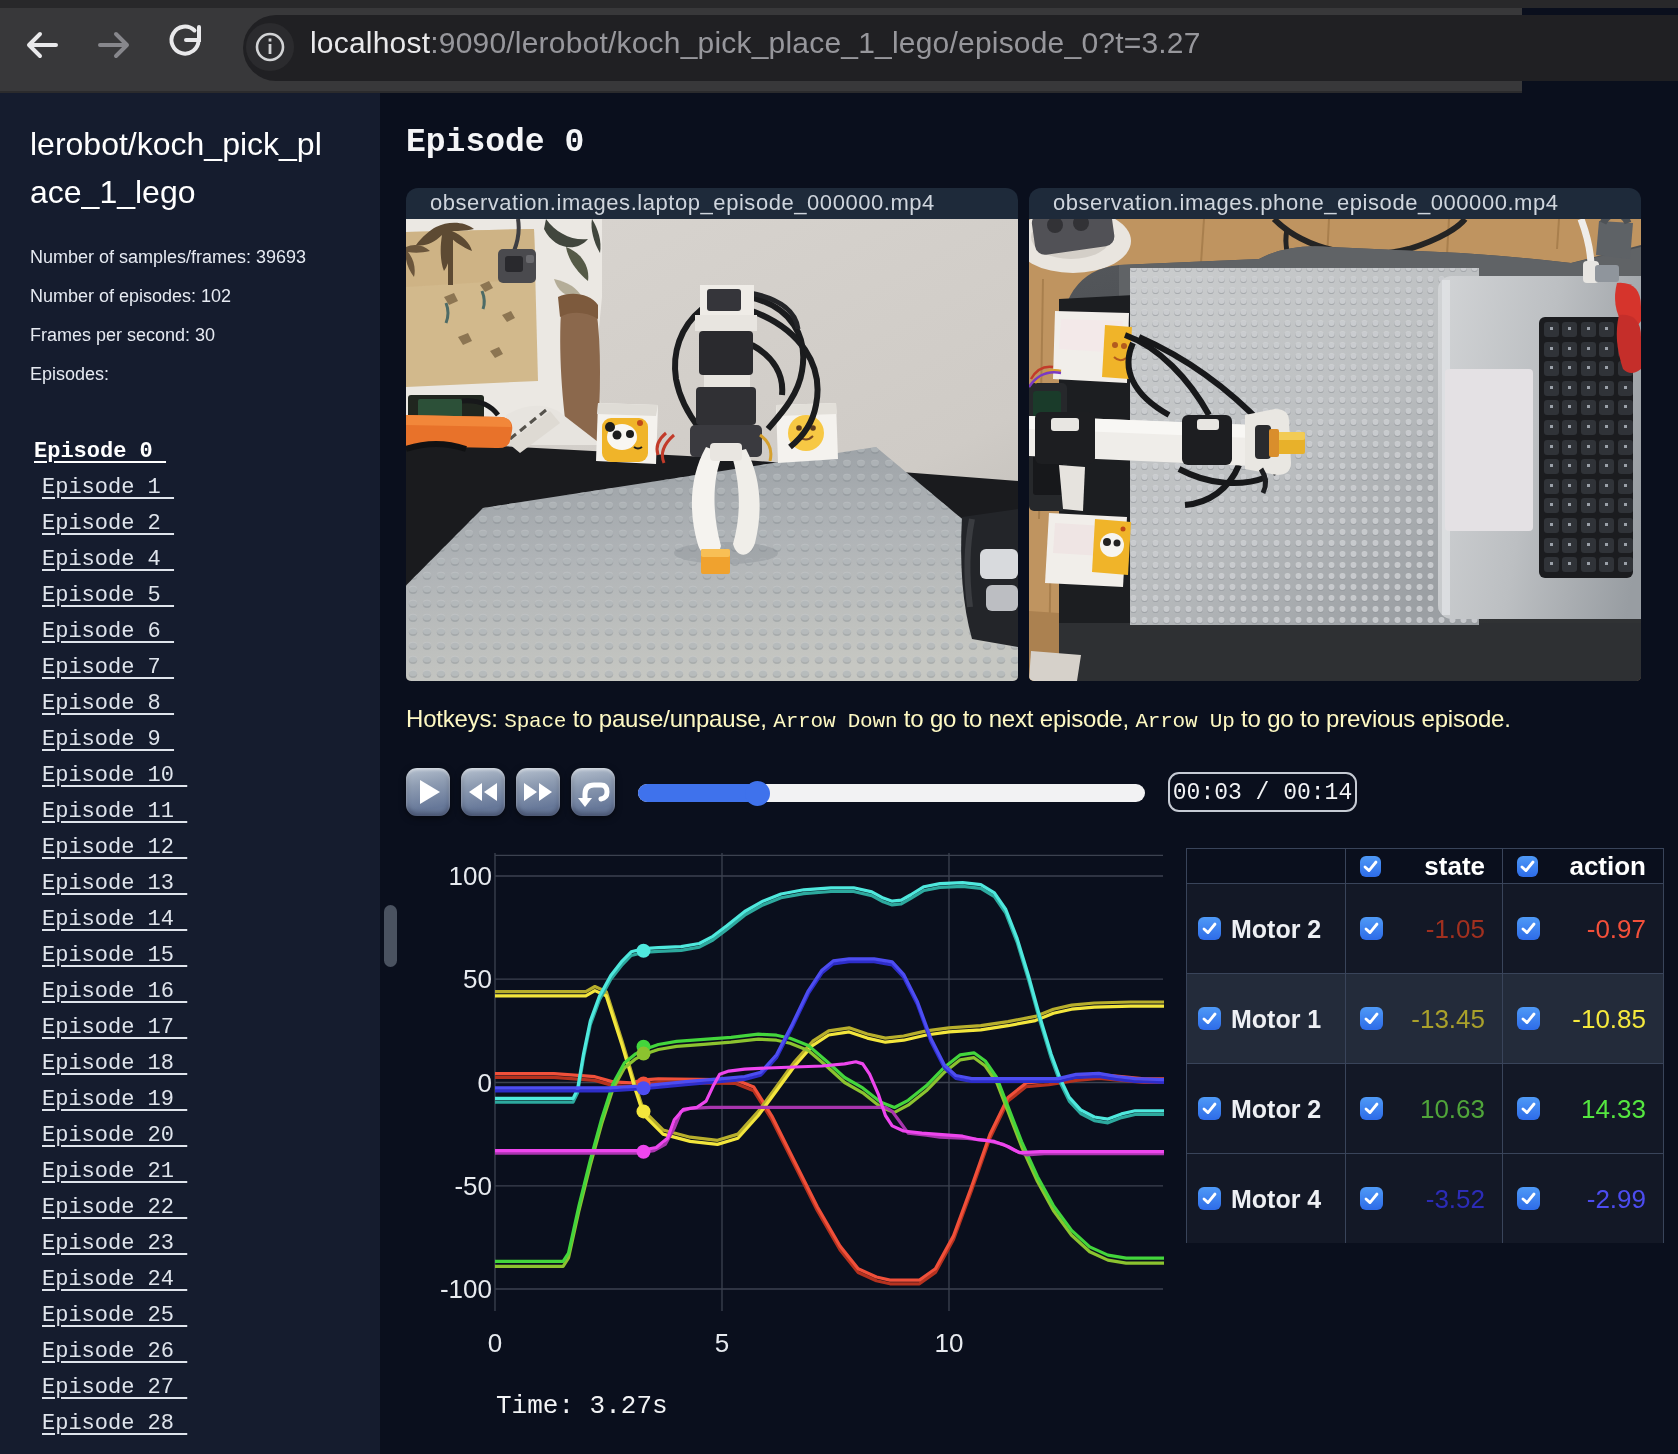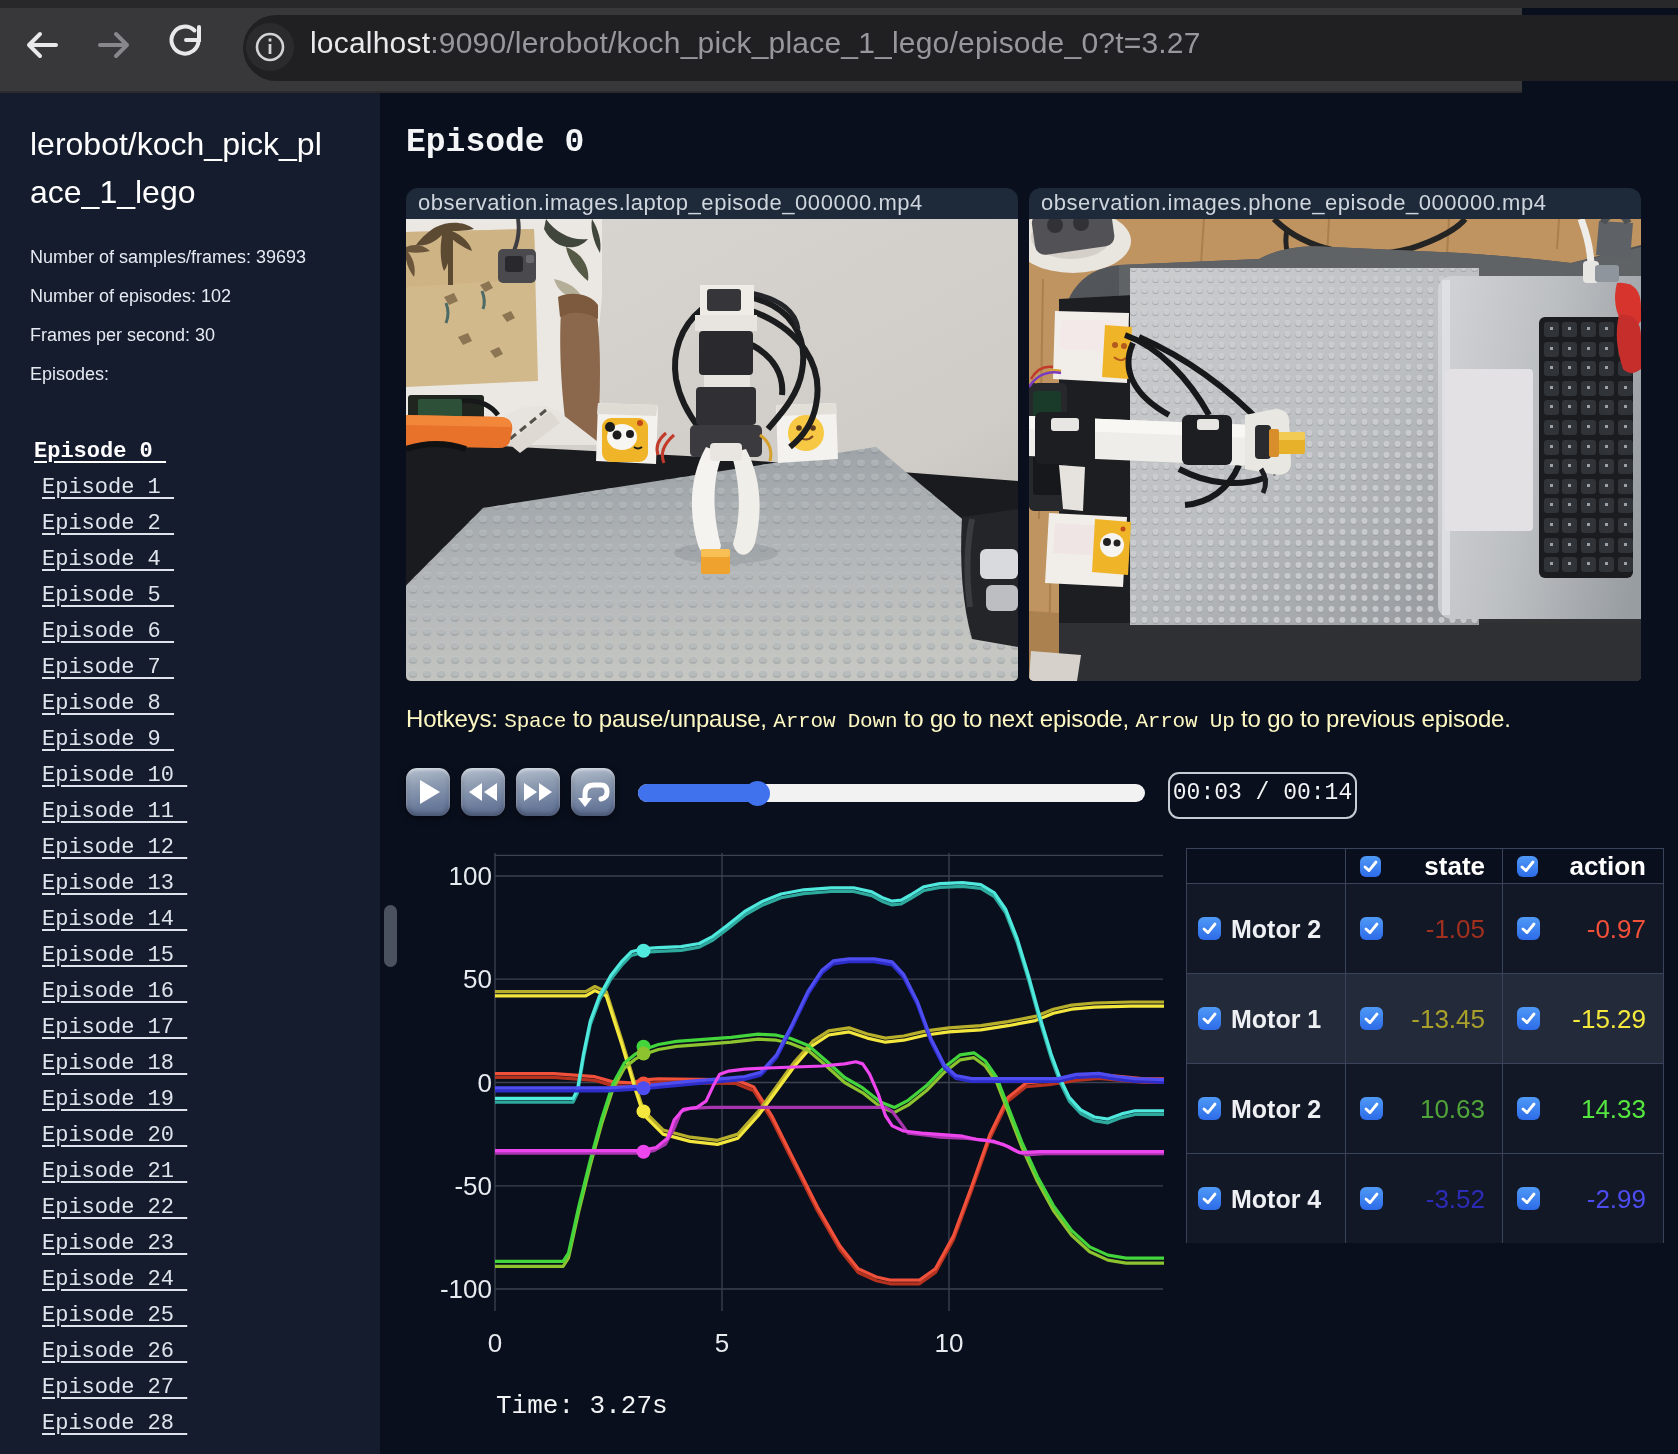--- a/index.html
+++ b/index.html
@@ -14,32 +14,32 @@
 #sbtitle{position:absolute;left:30px;top:27px;width:322px;font-size:32px;line-height:48px;font-weight:normal;color:#fff}
 #sbstats{position:absolute;left:30px;top:145px;width:322px;font-size:18px;line-height:39px;color:#e6eaf2}
 #eplist{position:absolute;left:34px;top:341px;width:340px;font-family:"Liberation Mono",monospace;font-size:22px;line-height:36px;color:#dfe4ec}
 .ep a{text-decoration:underline;text-underline-offset:4px}
 .ep{padding-left:8px;white-space:nowrap}
 .ep.act{padding-left:0}
 .ep.act a{font-weight:bold;color:#fff}
 #main-h{position:absolute;left:406px;top:124px;font-family:"Liberation Mono",monospace;
   font-weight:bold;font-size:33px;color:#f4f5f7}
 .vpanel{position:absolute;top:188px;width:612px;height:493px;border-radius:12px 12px 5px 5px;overflow:hidden}
-.vhead{height:31px;background:#1e2a3a;color:#cfd5dd;font-size:22px;line-height:30px;padding-left:12px;
+.vhead{height:31px;background:#1e2a3a;color:#cfd5dd;font-size:22px;line-height:30px;padding-left:24px;
   white-space:nowrap;letter-spacing:0.55px}
 .vbody{width:612px;height:462px}
 #hotkeys{position:absolute;left:406px;top:705px;font-size:24px;color:#fef9c3;white-space:nowrap;letter-spacing:-0.2px}
 .mo{font-family:"Liberation Mono",monospace;font-size:21px}
 .ebtn{position:absolute;top:768px;width:44px;height:48px;border-radius:11px;
   background:linear-gradient(170deg,#b6c1cf 0%,#8e9cb2 35%,#64769551 80%,#6d7ea0 100%);background-color:#68799b;
   box-shadow:inset 0 2px 3px rgba(255,255,255,0.5), inset 0 -3px 5px rgba(0,0,20,0.35), 0 2px 6px rgba(0,0,0,0.5)}
 #track{position:absolute;left:638px;top:784px;width:507px;height:18px;border-radius:9px;background:#f2f2f3}
 #fill{position:absolute;left:0;top:0;width:120px;height:18px;border-radius:9px 0 0 9px;background:#3f72ec}
 #thumb{position:absolute;left:107px;top:-3.5px;width:25px;height:25px;border-radius:50%;background:#3f72ec}
-#timebox{position:absolute;left:1168px;top:772px;width:189px;height:47px;border:2px solid #c6cbd4;border-radius:11px;
+#timebox{position:absolute;left:1168px;top:772px;width:189px;height:40px;border:2px solid #c6cbd4;border-radius:11px;
   font-family:"Liberation Mono",monospace;font-size:23px;color:#f2f3f5;text-align:center;line-height:38px}
 #scrollthumb{position:absolute;left:384px;top:905px;width:13px;height:62px;border-radius:7px;background:#4a5260}
 #mtable{position:absolute;left:1186px;top:848px;width:478px;color:#eef0f4}
 .thead{height:34px;display:flex}
 .trow{height:90px;display:flex;border-top:1.5px solid #39445a}
 #mtable{border:1.5px solid #39445a;border-bottom:none}
 .trow.dark{background:#131826}
 .trow.light{background:#232b3a}
 .c1{width:159px;position:relative;border-right:1.5px solid #39445a}
 .c2{width:158px;position:relative;border-right:1.5px solid #39445a}
@@ -577,21 +577,21 @@
           </svg>
         </span>
         <span class="val" style="color:#aaa12b">-13.45</span>
       </div>
       <div class="c3">
         <span class="cb">
           <svg width="15" height="13" viewBox="0 0 15 13">
             <path d="M2,7 L6,10.6 L13,2" stroke="#fff" stroke-width="2.8" fill="none" stroke-linecap="round" stroke-linejoin="round"></path>
           </svg>
         </span>
-        <span class="val" style="color:#f6ea3d">-15.29</span>
+        <span class="val" style="color:#f6ea3d">-10.85</span>
       </div>
     </div>
     <div class="trow dark">
       <div class="c1">
         <span class="cb">
           <svg width="15" height="13" viewBox="0 0 15 13">
             <path d="M2,7 L6,10.6 L13,2" stroke="#fff" stroke-width="2.8" fill="none" stroke-linecap="round" stroke-linejoin="round"></path>
           </svg>
         </span>
         <span class="mname">Motor 2</span>

